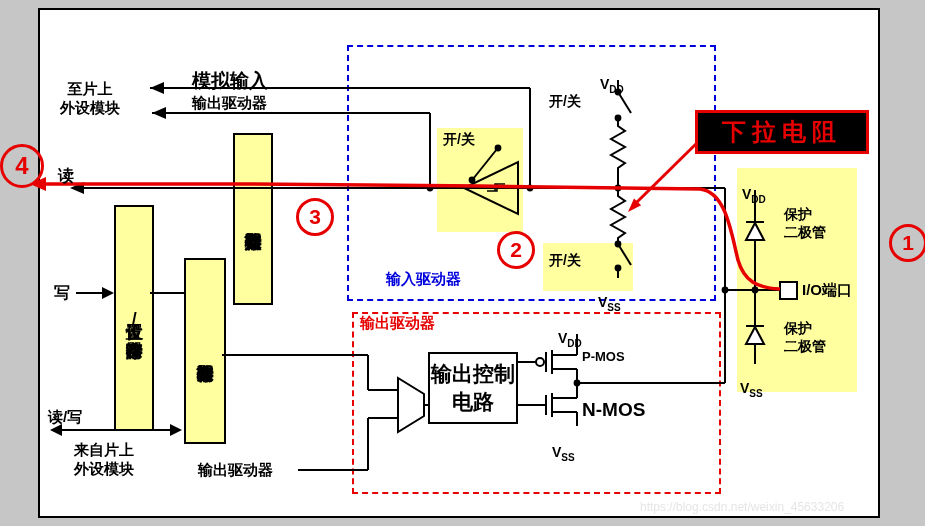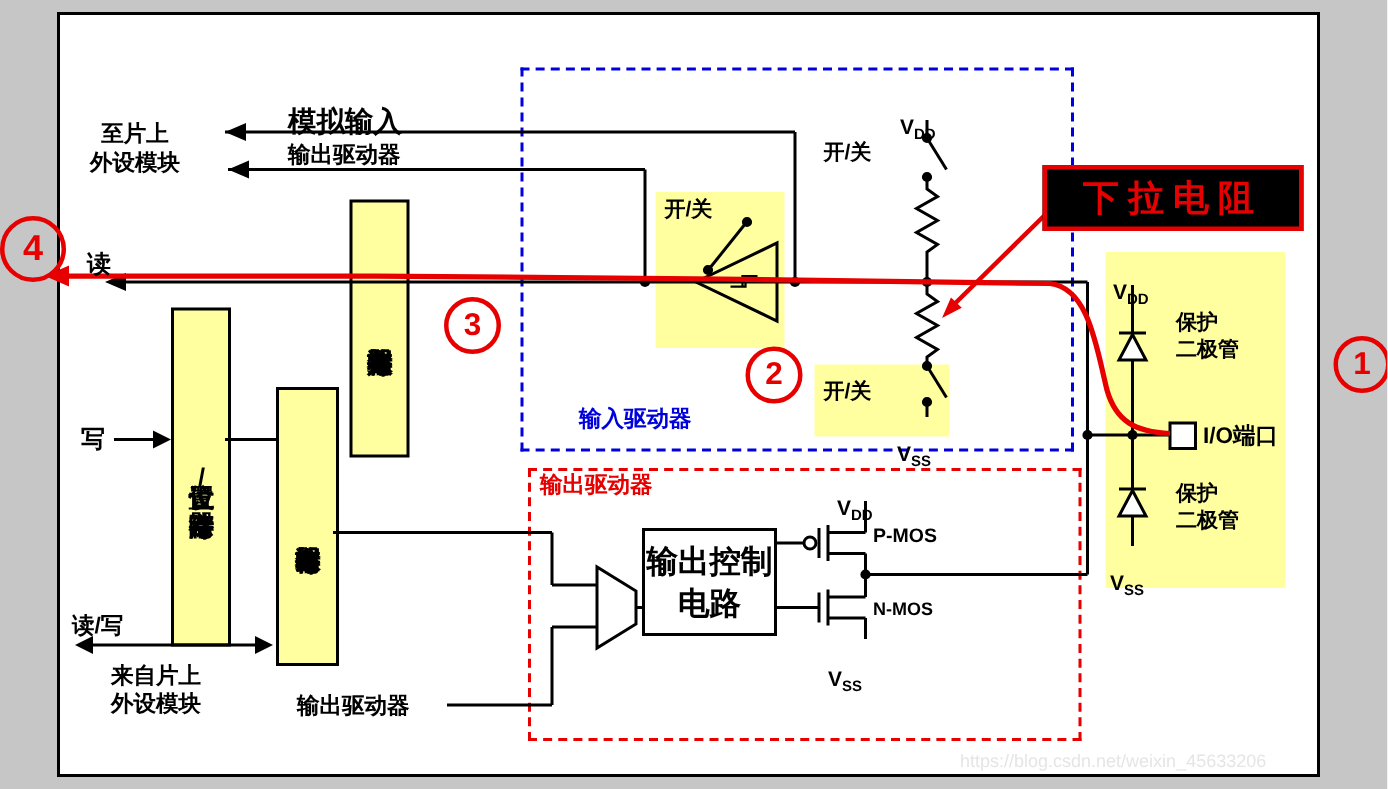--- a/index.html
+++ b/index.html
@@ -141,21 +141,21 @@
   </div>
   <div class="lbl" style="left:598px; top:278px; font-size:14px;">
     <span>V</span><sub>SS</sub>
   </div>
 
   <div class="lbl" style="left:360px; top:314px; font-size:15px; color:#e60000;">输出驱动器</div>
   <div class="lbl" style="left:428px; top:352px; width:86px; height:68px; font-size:21px; text-align:center;
               border:2px solid #000; background:#fff; display:flex; align-items:center; justify-content:center;">输出控制
 电路</div>
   <div class="lbl" style="left:582px; top:349px; font-size:13px;">P-MOS</div>
-  <div class="lbl" style="left:582px; top:399px; font-size:12px;">N-MOS</div>
+  <div class="lbl" style="left:582px; top:399px; font-size:19px;">N-MOS</div>
   <div class="lbl" style="left:558px; top:314px; font-size:14px;">
     <span>V</span><sub>DD</sub>
   </div>
   <div class="lbl" style="left:552px; top:428px; font-size:14px;">
     <span>V</span><sub>SS</sub>
   </div>
 
   <div class="lbl" style="left:742px; top:170px; font-size:14px;">
     <span>V</span><sub>DD</sub>
   </div>

